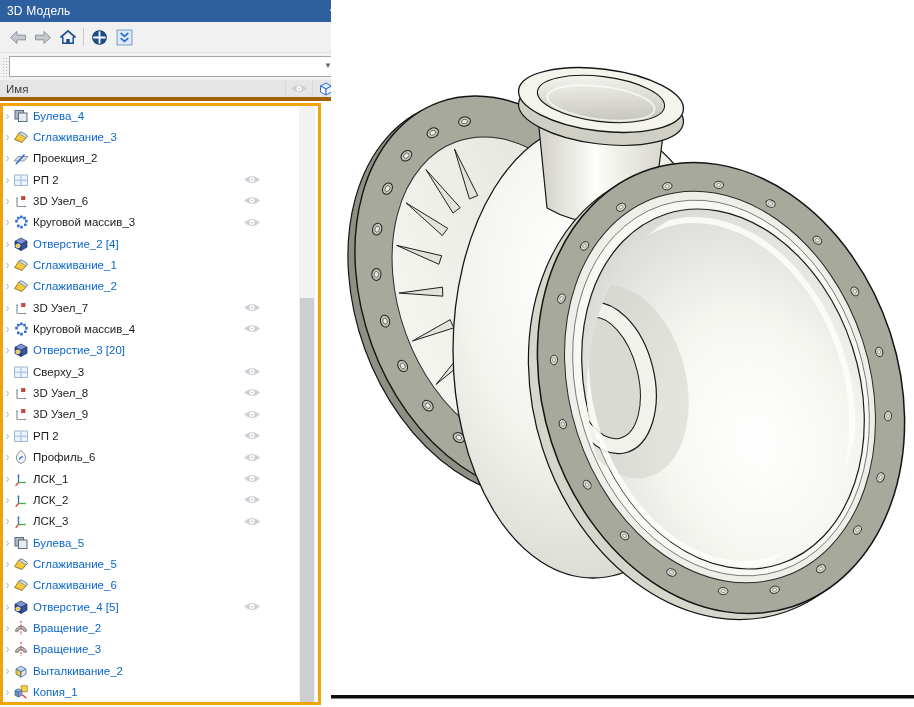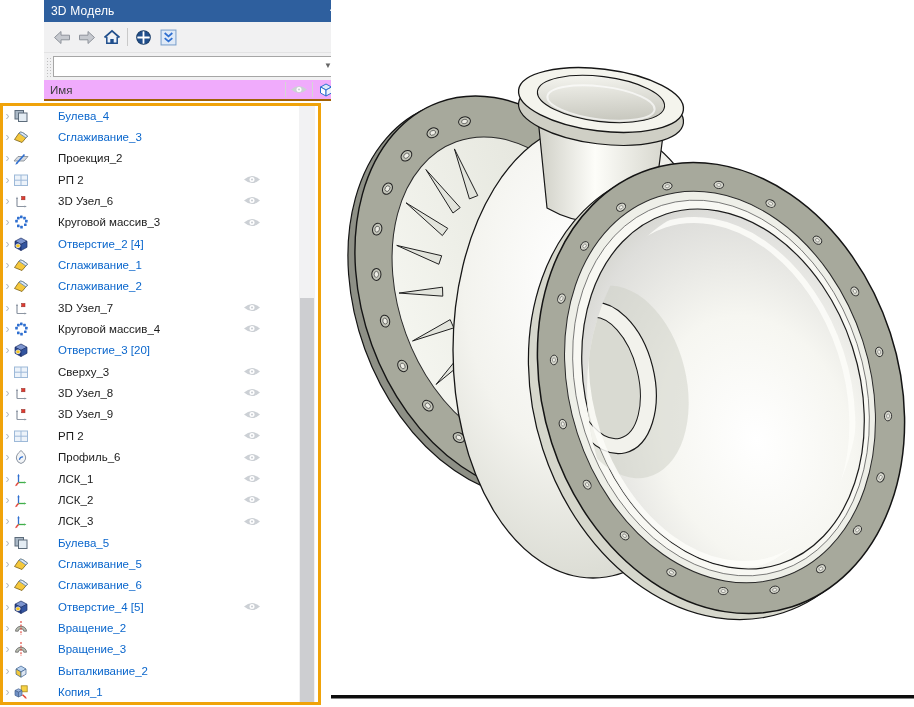--- a/index.html
+++ b/index.html
@@ -2,21 +2,21 @@
 <html style="--titlebar: #2e5f9e; --accent: #f0a30a; --link: #0a66cc; --flange: #a7a99c; --flange-dark: #8e9086; --flange-light: #d6d7cc;"><head>
 <meta charset="utf-8">
 <style>
   * { margin:0; padding:0; box-sizing:border-box; }
   html,body { background:#e8e8e8; }
   body { font-family:"Liberation Sans","DejaVu Sans",sans-serif; }
   #app { position:relative; width:914px; height:707px; background:#fff; overflow:hidden; }
 
   
   #panel { position:absolute; left:0; top:0; width:366px; height:707px; background:#fff;
-           border-right:1px solid #c9cdd2;padding-left:44px; }
+           border-right:1px solid #c9cdd2; }
   .titlebar { height:22px; background:var(--titlebar,#2e5f9e); color:#fff; display:flex;
               align-items:center; padding:0 7px; }
   .titlebar .ttl { flex:1; font-size:12px; letter-spacing:.2px; }
   .tb-ico { width:16px; height:16px; display:flex; align-items:center; justify-content:center; cursor:default; }
 
   .toolbar { height:31px; background:#f1f1f2; border-bottom:1px solid #e3e3e4; display:flex;
              align-items:center; padding:0 5px; }
   .tbtn { width:25px; height:24px; display:flex; align-items:center; justify-content:center; }
   .tsep { width:1px; height:18px; background:#c9c9c9; margin:0 3px; }
   .tspacer { flex:1; }
@@ -24,34 +24,34 @@
 
   .searchrow { height:27px; background:#f1f1f2; display:flex; align-items:center; padding:0 3px 0 2px; }
   .grip { width:5px; height:20px; margin-right:2px;
           background-image:radial-gradient(#bfbfbf 1px, transparent 1px); background-size:3px 3px; }
   .searchwrap { position:relative; flex:1; height:21px; }
   .searchwrap input { width:100%; height:21px; border:1px solid #a6a6a6; background:#fff;
                       font-size:11px; padding:0 16px 0 4px; outline:none; }
   .searchwrap .dd { position:absolute; right:3px; top:5px; font-size:8px; color:#666; }
   .magbtn { width:27px; height:24px; display:flex; align-items:center; justify-content:center; }
 
-  .colhead { height:21px; background:#f0abfc; border-bottom:2px solid #a16207; display:flex;
+  .colhead { height:21px; background:#e5e5e5; border-bottom:4px solid #a16207; display:flex;
              align-items:center; padding-left:6px;justify-content:flex-end; }
   .colhead .nm { flex:1; font-size:11.5px; color:#3d3d3d; }
   .csep { width:1px; height:15px; background:#d5d5d5; }
   .chbtn { width:26px; height:20px; display:flex; align-items:center; justify-content:center; }
 
   
   .tree { position:absolute; top:101px; left:0; right:0; bottom:0; background:#fff; overflow:hidden; }
   .rows { position:absolute; top:4px; left:0; width:300px; }
   .row { height:21.35px; display:flex; align-items:center; position:relative; padding-left:2px; }
   .chev { width:11px; color:#b6bbc1; font-size:12px; line-height:10px; text-align:center; }
   .ricon { width:17px; height:16px; margin-right:3px; flex:none; }
   .ricon svg { width:16px; height:16px; display:block; }
-  .rlabel { font-size:11.5px; white-space:nowrap;margin-left:25px; }
+  .rlabel { font-size:11.5px; white-space:nowrap; }
   .rlabel.link { color:var(--link,#0a66cc); }
   .rlabel.text { color:#1b1b1b; }
   .reye { position:absolute; left:243px; top:5px; width:18px; height:11px; }
   .reye svg { width:18px; height:11px; display:block; }
 
   .scrollbar { position:absolute; top:2px; bottom:3px; left:299px; width:16px; background:#f2f2f3; }
   .thumb { position:absolute; left:1px; right:1px; top:195px; height:404px; background:#cdced1; }
 
   .frame { position:absolute; left:0px; top:2px; width:321px; height:602px;
            border:3px solid var(--accent,#f0a30a); pointer-events:none; z-index:5; }

